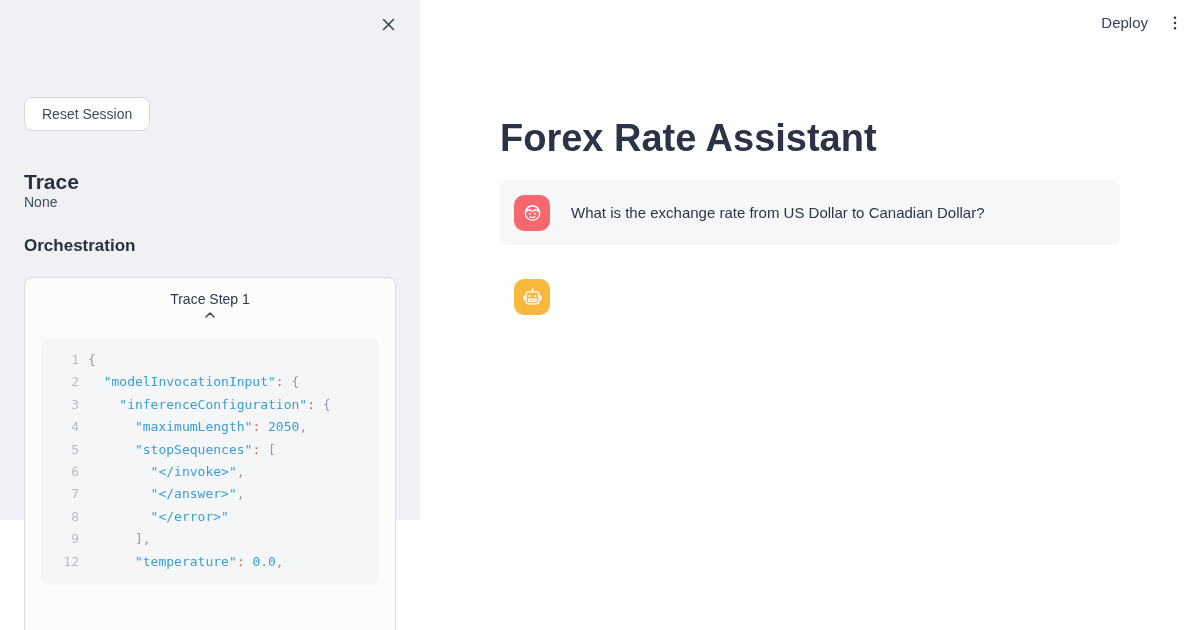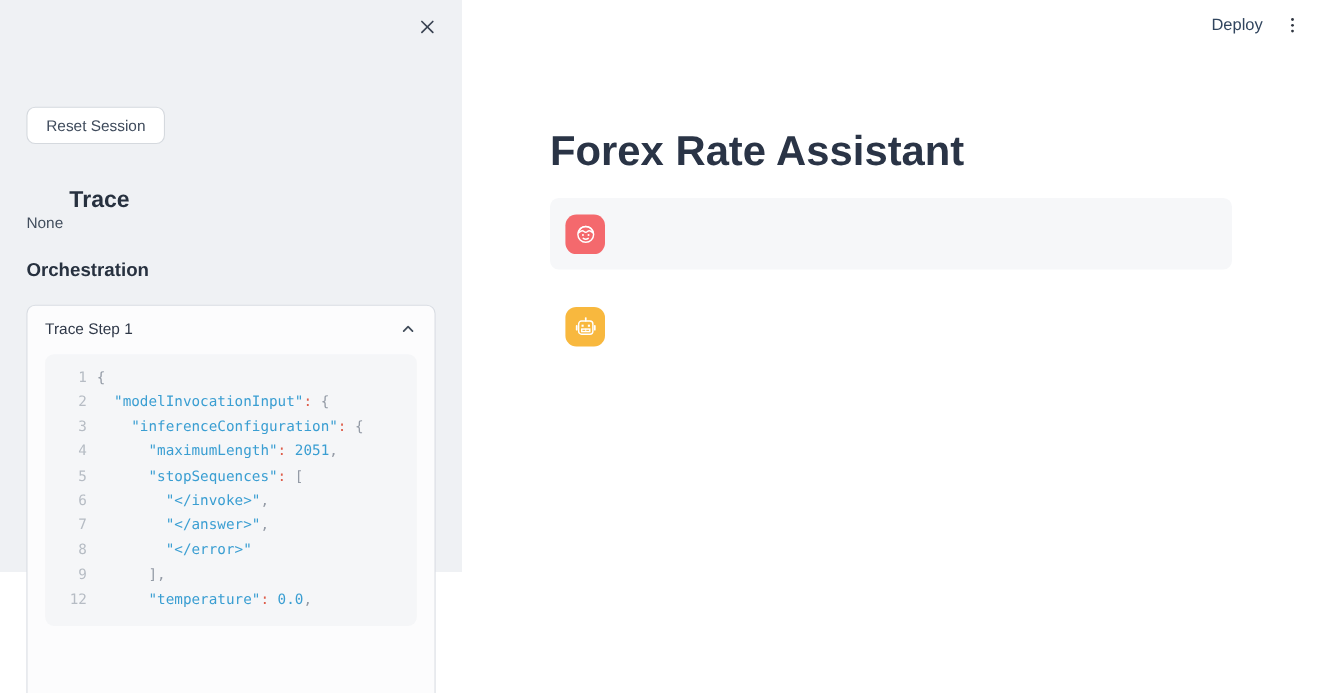--- a/index.html
+++ b/index.html
@@ -41,38 +41,39 @@
     margin-top:97px;
     display:inline-block;
     background:#ffffff;
     border:1px solid #d5d9de;
     border-radius:8px;
     padding:8px 17px;
     font-family:"Liberation Sans",sans-serif;
     font-size:14px;color:#3f4b5c;
     cursor:pointer;
   }
-  .trace-title{font-size:21px;font-weight:700;color:var(--heading);margin-top:39px;line-height:24px;margin-left:39px;}
+  .trace-title{font-size:21px;font-weight:700;color:var(--heading);margin-top:39px;line-height:24px;}
   .section-title{font-size:17px;font-weight:700;color:var(--heading);margin-top:30px;line-height:20px;}
   .none-text{font-size:14px;color:#424e5d;line-height:17px;}
   .section-title.orch{margin-top:25px;}
 
   .trace-card{
     margin-top:21px;
     background:var(--card-bg);
     border:1px solid var(--card-border);
     border-radius:8px;
     height:400px;           
     overflow:hidden;
   }
   .trace-card-header{
     display:flex;align-items:center;justify-content:space-between;
     padding:13px 16px 11px 16px;
     font-size:14px;color:#2f3848;
     cursor:pointer;
+    flex-direction:column;
   }
   .code-block{
     margin:4px 16px 16px 16px;
     background:var(--code-bg);
     border-radius:8px;
     padding:11px 8px 12px 18px;
     font-family:"DejaVu Sans Mono","Liberation Mono",monospace;
     font-size:13px;line-height:22.4px;
     color:#5b6470;
   }
@@ -160,21 +161,21 @@
           <div class="code-line">
             <span class="ln">2</span>
             <span class="lc"><span class="tk-key">  "modelInvocationInput"</span><span class="tk-colon">: </span><span class="tk-punct">{</span></span>
           </div>
           <div class="code-line">
             <span class="ln">3</span>
             <span class="lc"><span class="tk-key">    "inferenceConfiguration"</span><span class="tk-colon">: </span><span class="tk-punct">{</span></span>
           </div>
           <div class="code-line">
             <span class="ln">4</span>
-            <span class="lc"><span class="tk-key">      "maximumLength"</span><span class="tk-colon">: </span><span class="tk-num">2051</span><span class="tk-punct">,</span></span>
+            <span class="lc"><span class="tk-key">      "maximumLength"</span><span class="tk-colon">: </span><span class="tk-num">2050</span><span class="tk-punct">,</span></span>
           </div>
           <div class="code-line">
             <span class="ln">5</span>
             <span class="lc"><span class="tk-key">      "stopSequences"</span><span class="tk-colon">: </span><span class="tk-punct">[</span></span>
           </div>
           <div class="code-line">
             <span class="ln">6</span>
             <span class="lc"><span class="tk-str">        "&lt;/invoke&gt;"</span><span class="tk-punct">,</span></span>
           </div>
           <div class="code-line">
@@ -218,20 +219,21 @@
           <div class="avatar user">
             <svg width="21" height="21" viewBox="0 0 24 24" fill="none" stroke="#ffffff" stroke-width="1.5" stroke-linecap="round">
               <circle cx="12" cy="12.6" r="8.2"></circle>
               <path d="M4.4 11.2 C5.4 6.2 8.4 4.4 12 4.4 C15.6 4.4 18.6 6.2 19.6 11.2" fill="none"></path>
               <path d="M5 10.8 Q8 7.6 10.2 9.6 Q12 11.2 13.8 9.6 Q16 7.6 19 10.8" fill="none"></path>
               <circle cx="9.1" cy="13.4" r="1.05" fill="#ffffff" stroke="none"></circle>
               <circle cx="14.9" cy="13.4" r="1.05" fill="#ffffff" stroke="none"></circle>
               <path d="M9.4 16.8 Q12 18.8 14.6 16.8" fill="none"></path>
             </svg>
           </div>
+          <div class="msg-text">What is the exchange rate from US Dollar to Canadian Dollar?</div>
         </div>
         <div class="msg assistant">
           <div class="avatar assistant">
             <svg width="21" height="21" viewBox="0 0 24 24" fill="none" stroke="#ffffff" stroke-width="1.5" stroke-linecap="round">
               <circle cx="12" cy="2.7" r="1" fill="#ffffff" stroke="none"></circle>
               <line x1="12" y1="3.7" x2="12" y2="5.6"></line>
               <rect x="4.6" y="5.6" width="14.8" height="13.6" rx="3"></rect>
               <line x1="2.6" y1="10.5" x2="2.6" y2="14.5" stroke-width="1.8"></line>
               <line x1="21.4" y1="10.5" x2="21.4" y2="14.5" stroke-width="1.8"></line>
               <rect x="7.6" y="9.3" width="2.2" height="2.2" fill="#ffffff" stroke="none"></rect>

